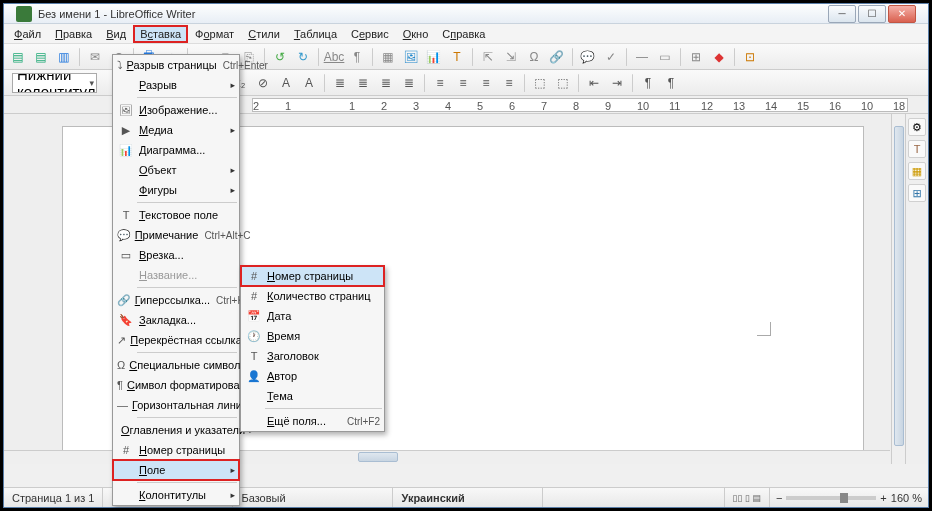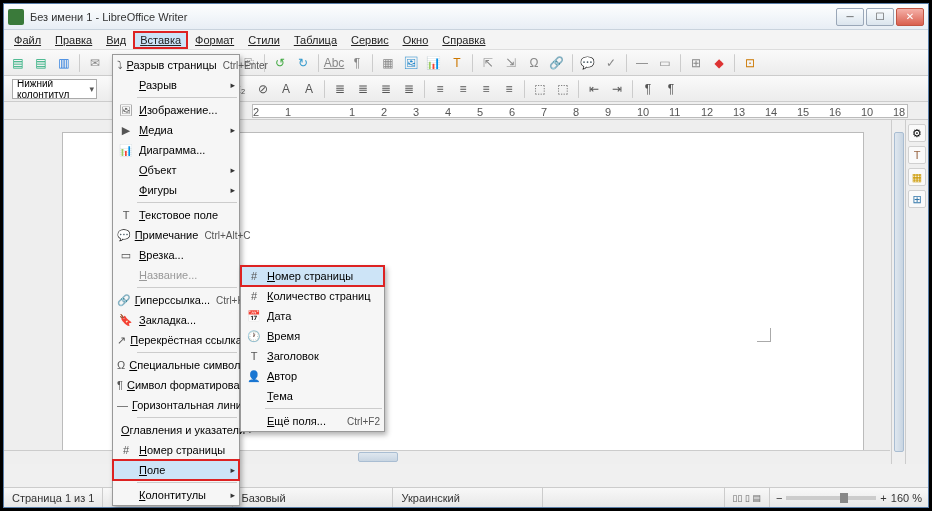--- a/index.html
+++ b/index.html
@@ -1,33 +1,33 @@
 <!DOCTYPE html>
 <html><head>
 <meta charset="utf-8">
 <style>
 * { box-sizing: border-box; margin: 0; padding: 0; font-family: "Segoe UI", Tahoma, sans-serif; font-size: 11px; }
 body { background: #000; width: 932px; height: 511px; overflow: hidden; }
 .frame { position: absolute; top: 3px; left: 3px; width: 926px; height: 505px; background: #f0f0f0; border: 1px solid #5a7ea8; display: flex; flex-direction: column; }
-.titlebar { height: 26px; background: linear-gradient(#fdfefe,#e8eef5); display: flex; align-items: center; padding: 0 4px; border-bottom: 1px solid #c9d3dd; }
+.titlebar { height: 20px; background: linear-gradient(#fdfefe,#e8eef5); display: flex; align-items: center; padding: 0 12px; border-bottom: 1px solid #c9d3dd; }
 .titlebar-icon { width:16px; height:16px; background:#3a7a3a; margin-right:6px; border-radius:2px; }
 .titlebar-title { flex:1; color:#333; }
 .win-btns { display:flex; gap:2px; }
 .win-btn { width:28px; height:18px; border:1px solid #9aa7b8; background:linear-gradient(#fafcfe,#dbe5ee); border-radius:2px; display:flex; align-items:center; justify-content:center; font-size:10px; color:#444;}
 .win-btn.close { background:linear-gradient(#f5b0a8,#d9604f); color:#fff; border-color:#c15543;}
 .menubar { height:20px; background:#f4f4f4; display:flex; align-items:center; padding:0 4px; border-bottom:1px solid #ddd; gap:2px;}
-.menu-item { padding:2px 6px; color:#222; cursor:default;text-decoration:underline; }
+.menu-item { padding:2px 6px; color:#222; cursor:default; }
 .menu-item u { text-decoration: underline; }
 .menu-item.active { background:#cde4f7; border:1px solid #7da8ce; padding:1px 5px; position:relative; }
 .menu-item.hl { outline:2px solid #d22; outline-offset:-1px;}
 .toolbar { height:26px; background:linear-gradient(#fafafa,#ececec); border-bottom:1px solid #ccc; display:flex; align-items:center; padding:0 4px; gap:3px; overflow:hidden;}
 .tbtn { width:20px; height:20px; border:1px solid transparent; border-radius:2px; display:flex; align-items:center; justify-content:center; font-size:12px;}
 .tbtn.sep { width:1px; height:18px; background:#ccc; border:none; margin:0 2px;}
 .tbar2-left { width:104px; padding-left:4px; }
-.selectbox { height:20px; border:1px solid #aaa; background:#fff; display:flex; align-items:center; padding:0 14px 0 4px; position:relative; font-size:10px; overflow:hidden; width:85px;}
+.selectbox { height:20px; border:1px solid #aaa; background:#fff; display:flex; align-items:center; padding:0 14px 0 4px; position:relative; font-size:15px; overflow:hidden; width:85px;}
 .selectbox:after { content:"▾"; position:absolute; right:2px; font-size:9px; color:#555;}
 .ruler-row { height:18px; background:#efefef; border-bottom:1px solid #ccc; position:relative; display:flex;}
 .ruler-gap { width:248px;}
 .ruler { flex:1; background:#fff; border:1px solid #bbb; height:14px; margin-top:2px; margin-right:20px; position:relative; font-size:8px; color:#555; overflow:hidden;}
 .ruler span { position:absolute; top:1px;}
 .page-area { flex:1; position:relative; background:#eee; overflow:hidden;}
 .page { position:absolute; left:58px; top:12px; width:802px; height:390px; background:#fff; border:1px solid #bbb;}
 .page-mark { position:absolute; width:14px; height:14px; border-left:1px solid #aaa; border-bottom:1px solid #aaa; right:92px; top:195px; transform:scaleX(-1);}
 .right-sidebar { position:absolute; right:0; top:0; width:23px; height:100%; background:#efefef; border-left:1px solid #ccc; display:flex; flex-direction:column; align-items:center; padding-top:4px; gap:4px;}
 .side-ico { width:18px; height:18px; border:1px solid #d0d0d0; background:#fafafa; border-radius:2px; font-size:11px; display:flex; align-items:center; justify-content:center;}
@@ -202,21 +202,21 @@
     </div>
     <div class="hscroll">
         <div class="hscroll-thumb"></div>
       </div>
   </div>
 
   <div class="statusbar">
     <div class="sb-cell">Страница 1 из 1</div>
     <div class="sb-cell" style="width:130px;">2 слов, 9 символов</div>
     <div class="sb-cell" style="width:160px;">Базовый</div>
-    <div class="sb-cell" style="width:150px;">Украинский</div>
+    <div class="sb-cell" style="width:150px;font-weight:bold;">Украинский</div>
     <div class="sb-cell sb-flex"></div>
     <div class="sb-cell" style="font-size:9px;color:#666;">▯▯ ▯ ▤</div>
     <div class="sb-zoom">
       <span>−</span>
       <div class="zoom-track">
           <div class="zoom-thumb"></div>
         </div>
       <span>+</span>
       <span>160 %</span>
     </div>

